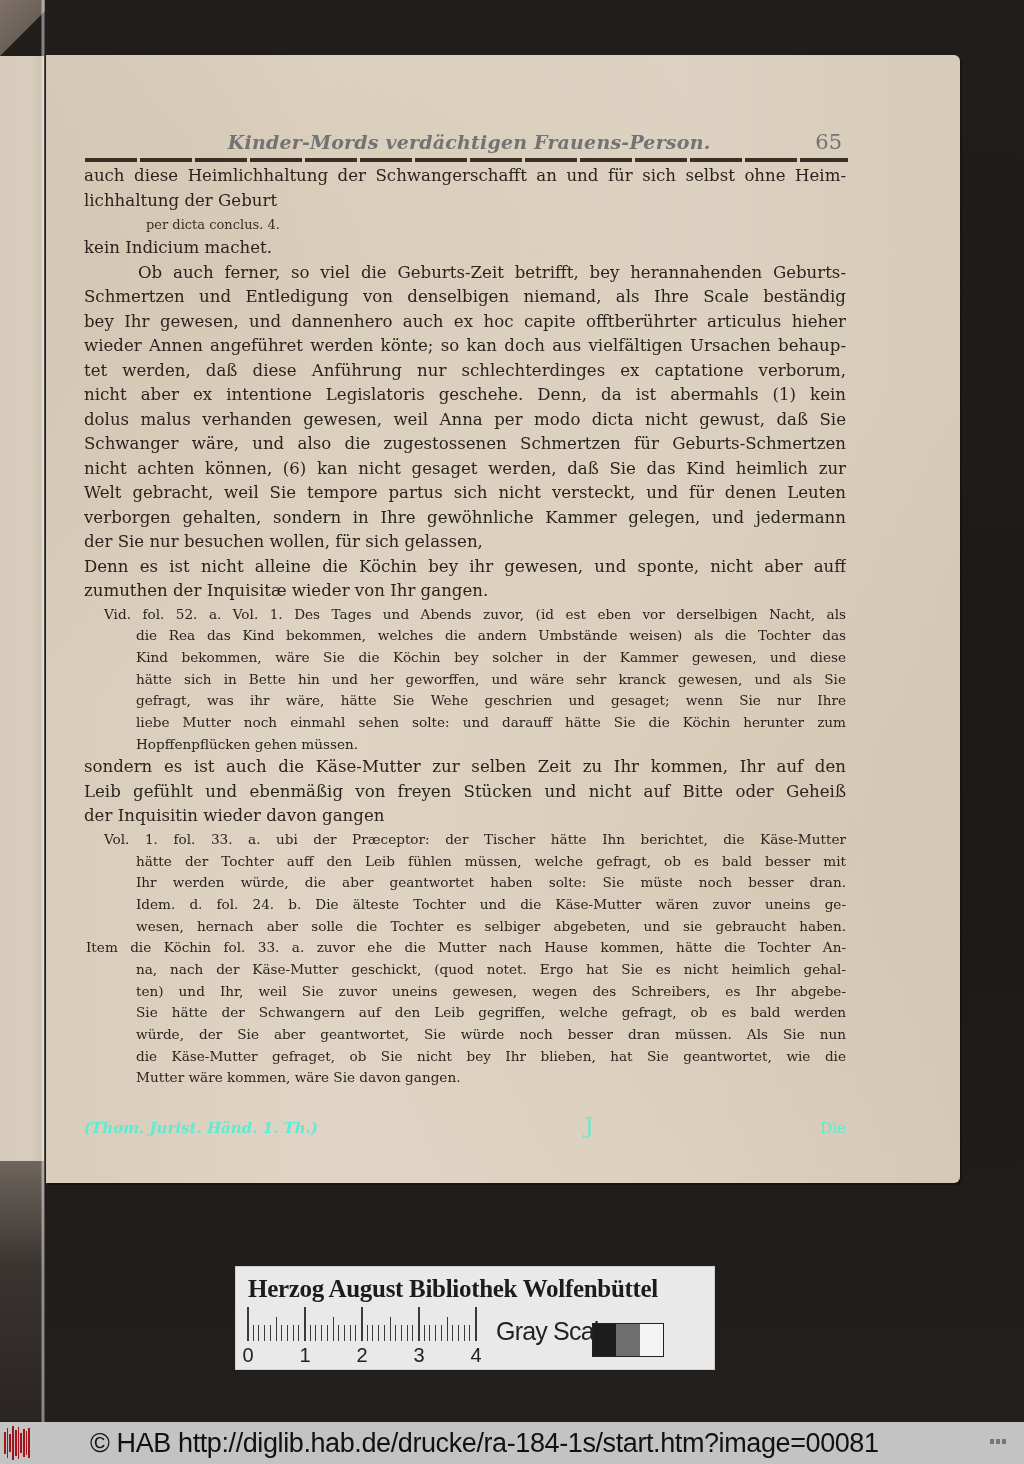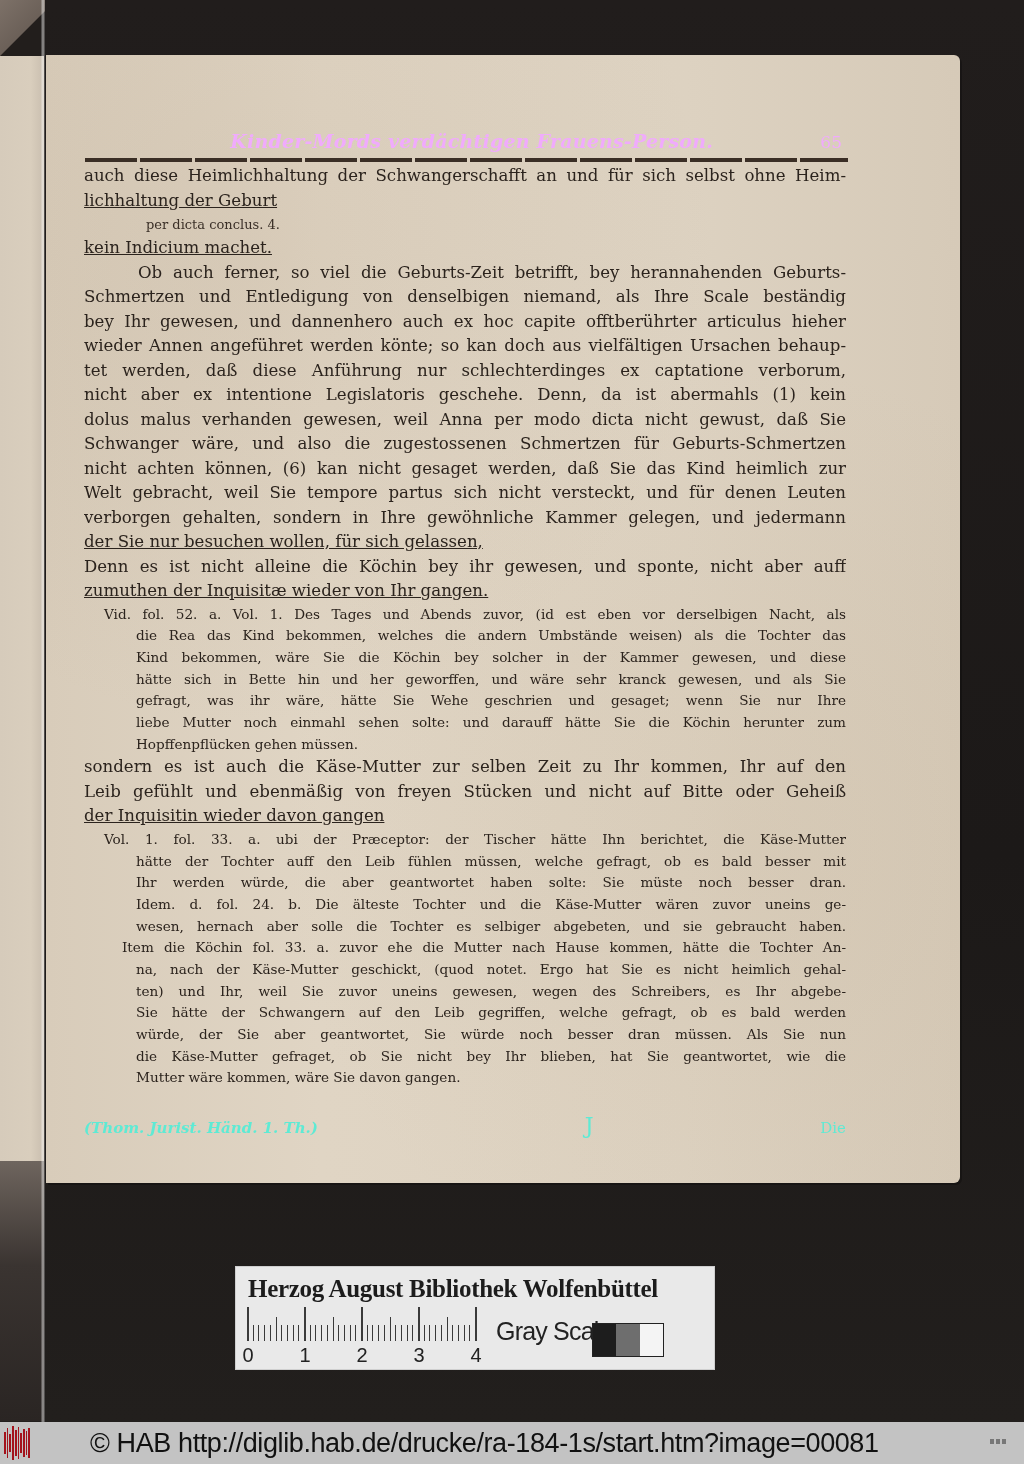--- a/index.html
+++ b/index.html
@@ -34,43 +34,43 @@
     background-image:
       radial-gradient(circle at 22% 18%, rgba(180,160,135,0.18) 0, transparent 40%),
       radial-gradient(circle at 78% 70%, rgba(190,170,140,0.16) 0, transparent 45%),
       linear-gradient(90deg, #d8ccba 0%, #e0d5c4 30%, #ddd2c1 70%, #d6cab8 100%);
     border-radius: 0 6px 6px 0;
     box-shadow: 2px 2px 0 rgba(0,0,0,0.25);
   }
   .header-line {
     position: absolute; left: 125px; top: 130px; width: 717px;
     display: flex; justify-content: space-between; align-items: baseline;
-    color: #f0abfc;
+    color: #737373;
   }
   .running-head {
     flex: 1; text-align: center;
     font-family: "DejaVu Serif", serif; font-weight: bold; font-style: italic;
     font-size: 19px; letter-spacing: 0.2px;
   }
-  .page-number { font-size: 17px; margin-left: 2px; }
+  .page-number { font-size: 21px; margin-left: 2px; }
   .rule {
     position: absolute; left: 85px; top: 158px; width: 763px; height: 4px;
     background: repeating-linear-gradient(90deg, #3a2e25 0 52px, transparent 52px 55px);
   }
   .text-block {
     position: absolute; left: 84px; top: 164px; width: 762px;
     color: #2b231d;
     font-family: "DejaVu Serif", serif;
   }
   .line {
     white-space: nowrap; overflow: hidden;
     font-size: 16.6px; line-height: 24.5px; height: 24.5px;
     text-align: justify; text-align-last: justify;
   }
-  .line.last { text-align-last: left; text-decoration: underline; }
+  .line.last { text-align-last: left; }
   .line.indent { padding-left: 54px; }
   .cite-line {
     font-size: 13px; line-height: 23px; height: 23px;
     padding-left: 62px; white-space: nowrap; color: #3a2f27;
   }
   .note {
     font-size: 13.6px; line-height: 21.7px;
   }
   .note .nline {
     white-space: nowrap; overflow: hidden; height: 21.7px;
@@ -183,21 +183,21 @@
       <div class="line">sondern es ist auch die Käse-Mutter zur selben Zeit zu Ihr kommen, Ihr auf den</div>
       <div class="line">Leib gefühlt und ebenmäßig von freyen Stücken und nicht auf Bitte oder Geheiß</div>
       <div class="line last">der Inquisitin wieder davon gangen</div>
     </div>
   <div id="note2" class="note">
       <div class="nline first">Vol. 1. fol. 33. a. ubi der Præceptor: der Tischer hätte Ihn berichtet, die Käse-Mutter</div>
       <div class="nline hang">hätte der Tochter auff den Leib fühlen müssen, welche gefragt, ob es bald besser mit</div>
       <div class="nline hang">Ihr werden würde, die aber geantwortet haben solte: Sie müste noch besser dran.</div>
       <div class="nline hang">Idem. d. fol. 24. b. Die älteste Tochter und die Käse-Mutter wären zuvor uneins ge-</div>
       <div class="nline hang">wesen, hernach aber solle die Tochter es selbiger abgebeten, und sie gebraucht haben.</div>
-      <div class="nline" style="padding-left: 2px; margin-left: 36px;">Item die Köchin fol. 33. a. zuvor ehe die Mutter nach Hause kommen, hätte die Tochter An-</div>
+      <div class="nline" style="padding-left: 2px;">Item die Köchin fol. 33. a. zuvor ehe die Mutter nach Hause kommen, hätte die Tochter An-</div>
       <div class="nline hang">na, nach der Käse-Mutter geschickt, (quod notet. Ergo hat Sie es nicht heimlich gehal-</div>
       <div class="nline hang">ten) und Ihr, weil Sie zuvor uneins gewesen, wegen des Schreibers, es Ihr abgebe-</div>
       <div class="nline hang">Sie hätte der Schwangern auf den Leib gegriffen, welche gefragt, ob es bald werden</div>
       <div class="nline hang">würde, der Sie aber geantwortet, Sie würde noch besser dran müssen. Als Sie nun</div>
       <div class="nline hang">die Käse-Mutter gefraget, ob Sie nicht bey Ihr blieben, hat Sie geantwortet, wie die</div>
       <div class="nline hang last">Mutter wäre kommen, wäre Sie davon gangen.</div>
     </div>
 </div>
 
 <div class="footer-line">

